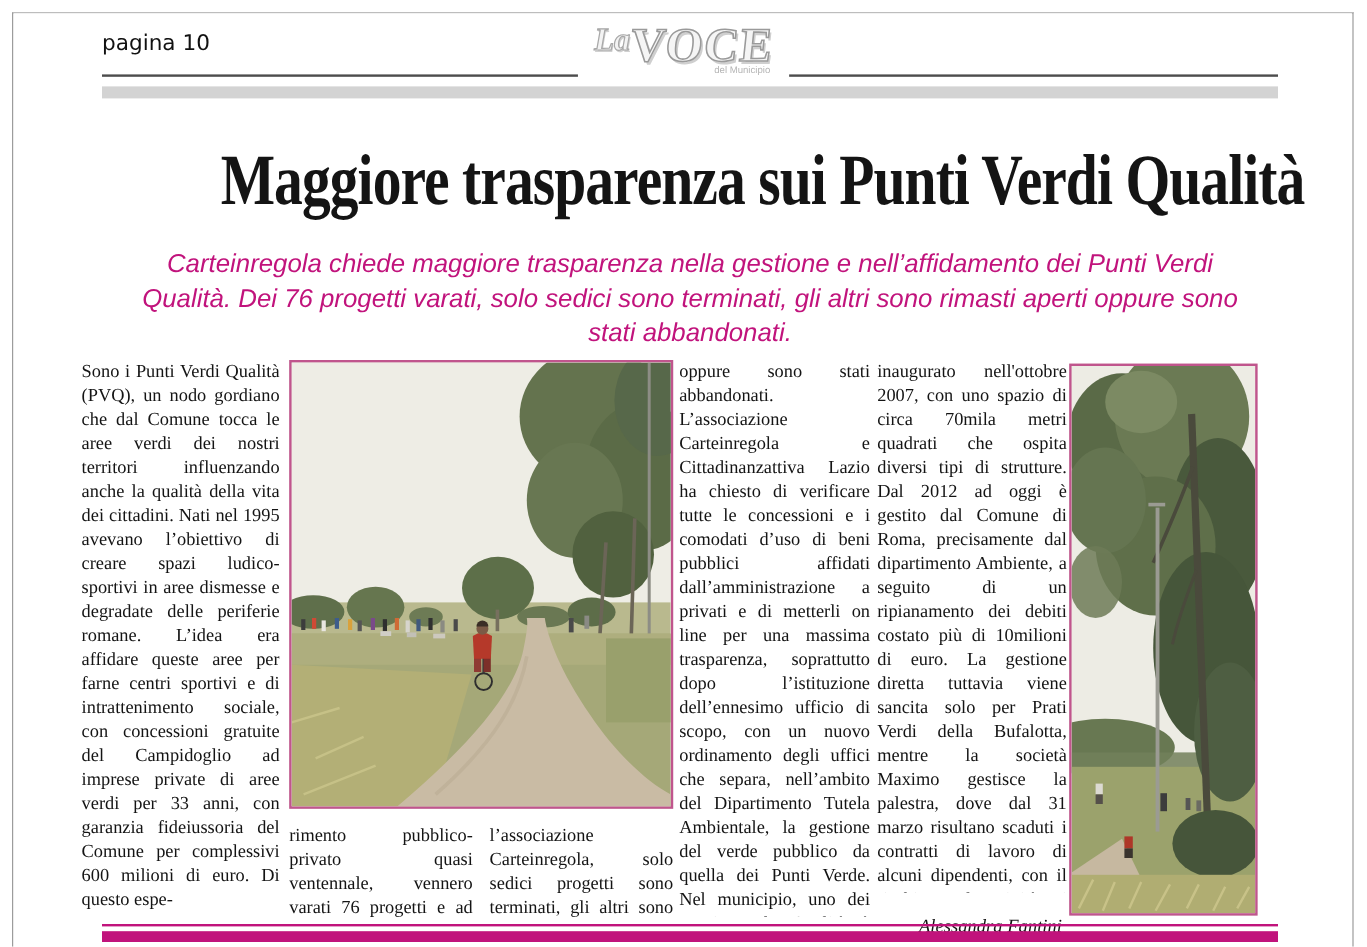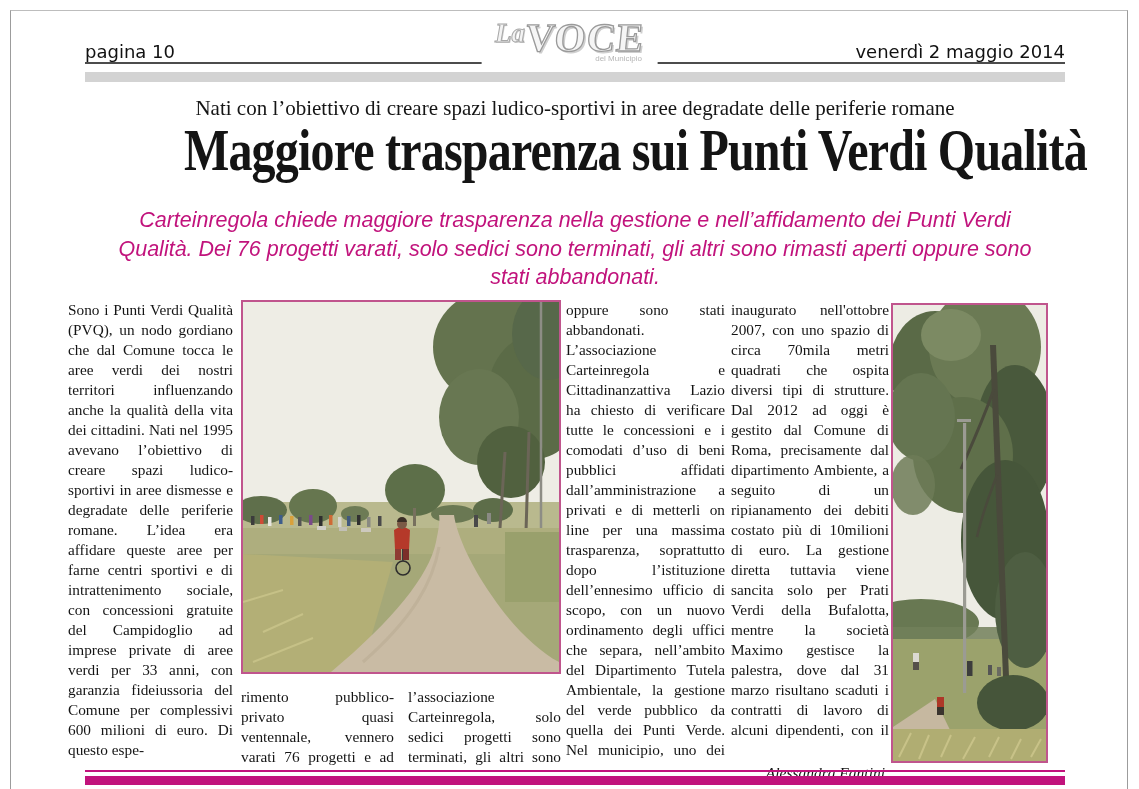--- a/index.html
+++ b/index.html
@@ -7,21 +7,21 @@
   body { font-family:"Liberation Serif", serif; color:#141414; position:relative; }
 
   #page { position:relative; width:1139px; height:789px; background:#fff; }
 
   
   .scan-frame { position:absolute; left:10px; top:10px; width:1118px; height:779px;
                 border-left:1px solid #9c9c9c; border-top:1px solid #bdbdbd; border-right:1px solid #9c9c9c; }
 
   
   .masthead { position:absolute; left:85px; top:26px; width:980px; height:36px;
-              display:flex; justify-content:space-between; align-items:flex-end;
+              display:flex; justify-content:space-between; 
               font-family:"DejaVu Sans", sans-serif; font-size:18px; color:#111; }
   .head-rule { position:absolute; left:85px; top:62px; width:980px; height:2px; background:#4c4c4c; }
   .head-band { position:absolute; left:85px; top:72px; width:980px; height:10px; background:#d3d3d3; }
 
   .logo { position:absolute; left:50%; top:18px; transform:translateX(-50%); z-index:3;
           background:#fff; padding:0 14px 2px 14px; text-align:center; line-height:1; }
   .logo-row { display:flex; align-items:flex-start; }
   .logo-la { font-family:"Liberation Serif", serif; font-style:italic; font-weight:bold;
              font-size:27px; color:#f3f3f3; -webkit-text-stroke:1px #a8a8a8;
              text-shadow:1px 1px 0 #d0d0d0; margin-top:2px;text-align:right; }
@@ -64,33 +64,31 @@
   .rule-thick { position:absolute; left:85px; top:776px; width:980px; height:9px; background:#c1137c; }
 </style>
 </head>
 <body>
 
 <div id="page">
   <div class="scan-frame"></div>
 
   <div class="masthead">
     <span>pagina 10</span>
-    <span>venerdì 2 maggio 2014</span>
   </div>
   <div class="head-rule"></div>
   <div class="logo">
     <div class="logo-row">
       <span class="logo-la">La</span>
       <span class="logo-voce">VOCE</span>
     </div>
     <div class="logo-sub">del Municipio</div>
   </div>
   <div class="head-band"></div>
 
-  <div class="kicker">Nati con l’obiettivo di creare spazi ludico-sportivi in aree degradate delle periferie romane</div>
   <div class="headline-wrap">
     <span class="headline">Maggiore trasparenza sui Punti Verdi Qualità</span>
   </div>
   <div class="standfirst">Carteinregola chiede maggiore trasparenza nella gestione e nell’affidamento dei Punti Verdi Qualità. Dei 76 progetti varati, solo sedici sono terminati, gli altri sono rimasti aperti oppure sono stati abbandonati.</div>
 
   <div class="article">
 
     <div class="col1 bodytext">Sono i Punti Verdi Qualità (PVQ), un nodo gordiano che dal Comune tocca le aree verdi dei nostri territori influenzando anche la qualità della vita dei cittadini. Nati nel 1995 avevano l’obiettivo di creare spazi ludico-sportivi in aree dismesse e degradate delle periferie romane. L’idea era affidare queste aree per farne centri sportivi e di intrattenimento sociale, con concessioni gratuite del Campidoglio ad imprese private di aree verdi per 33 anni, con garanzia fideiussoria del Comune per complessivi 600 milioni di euro. Di questo espe-</div>
 
     <div class="mid">

